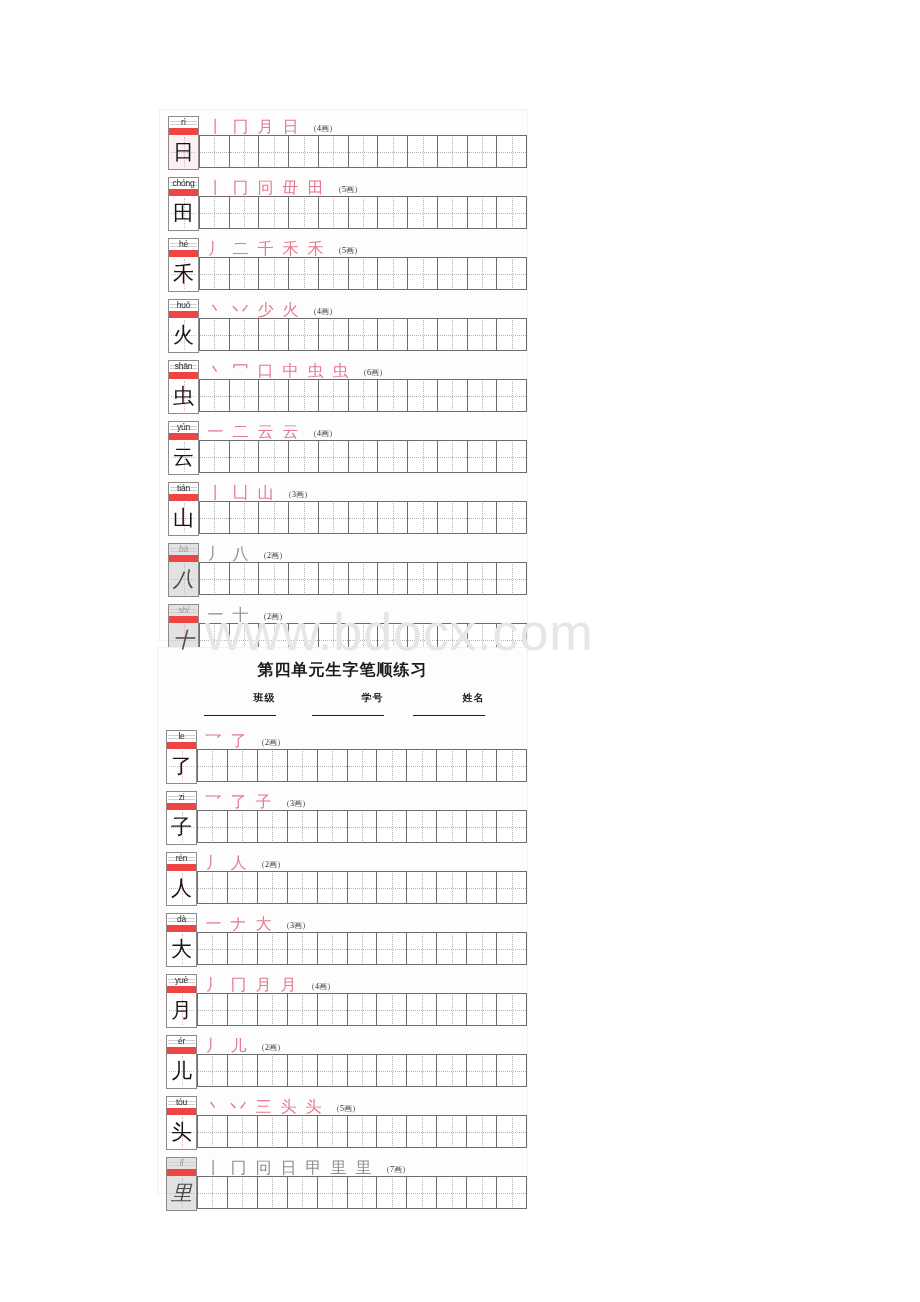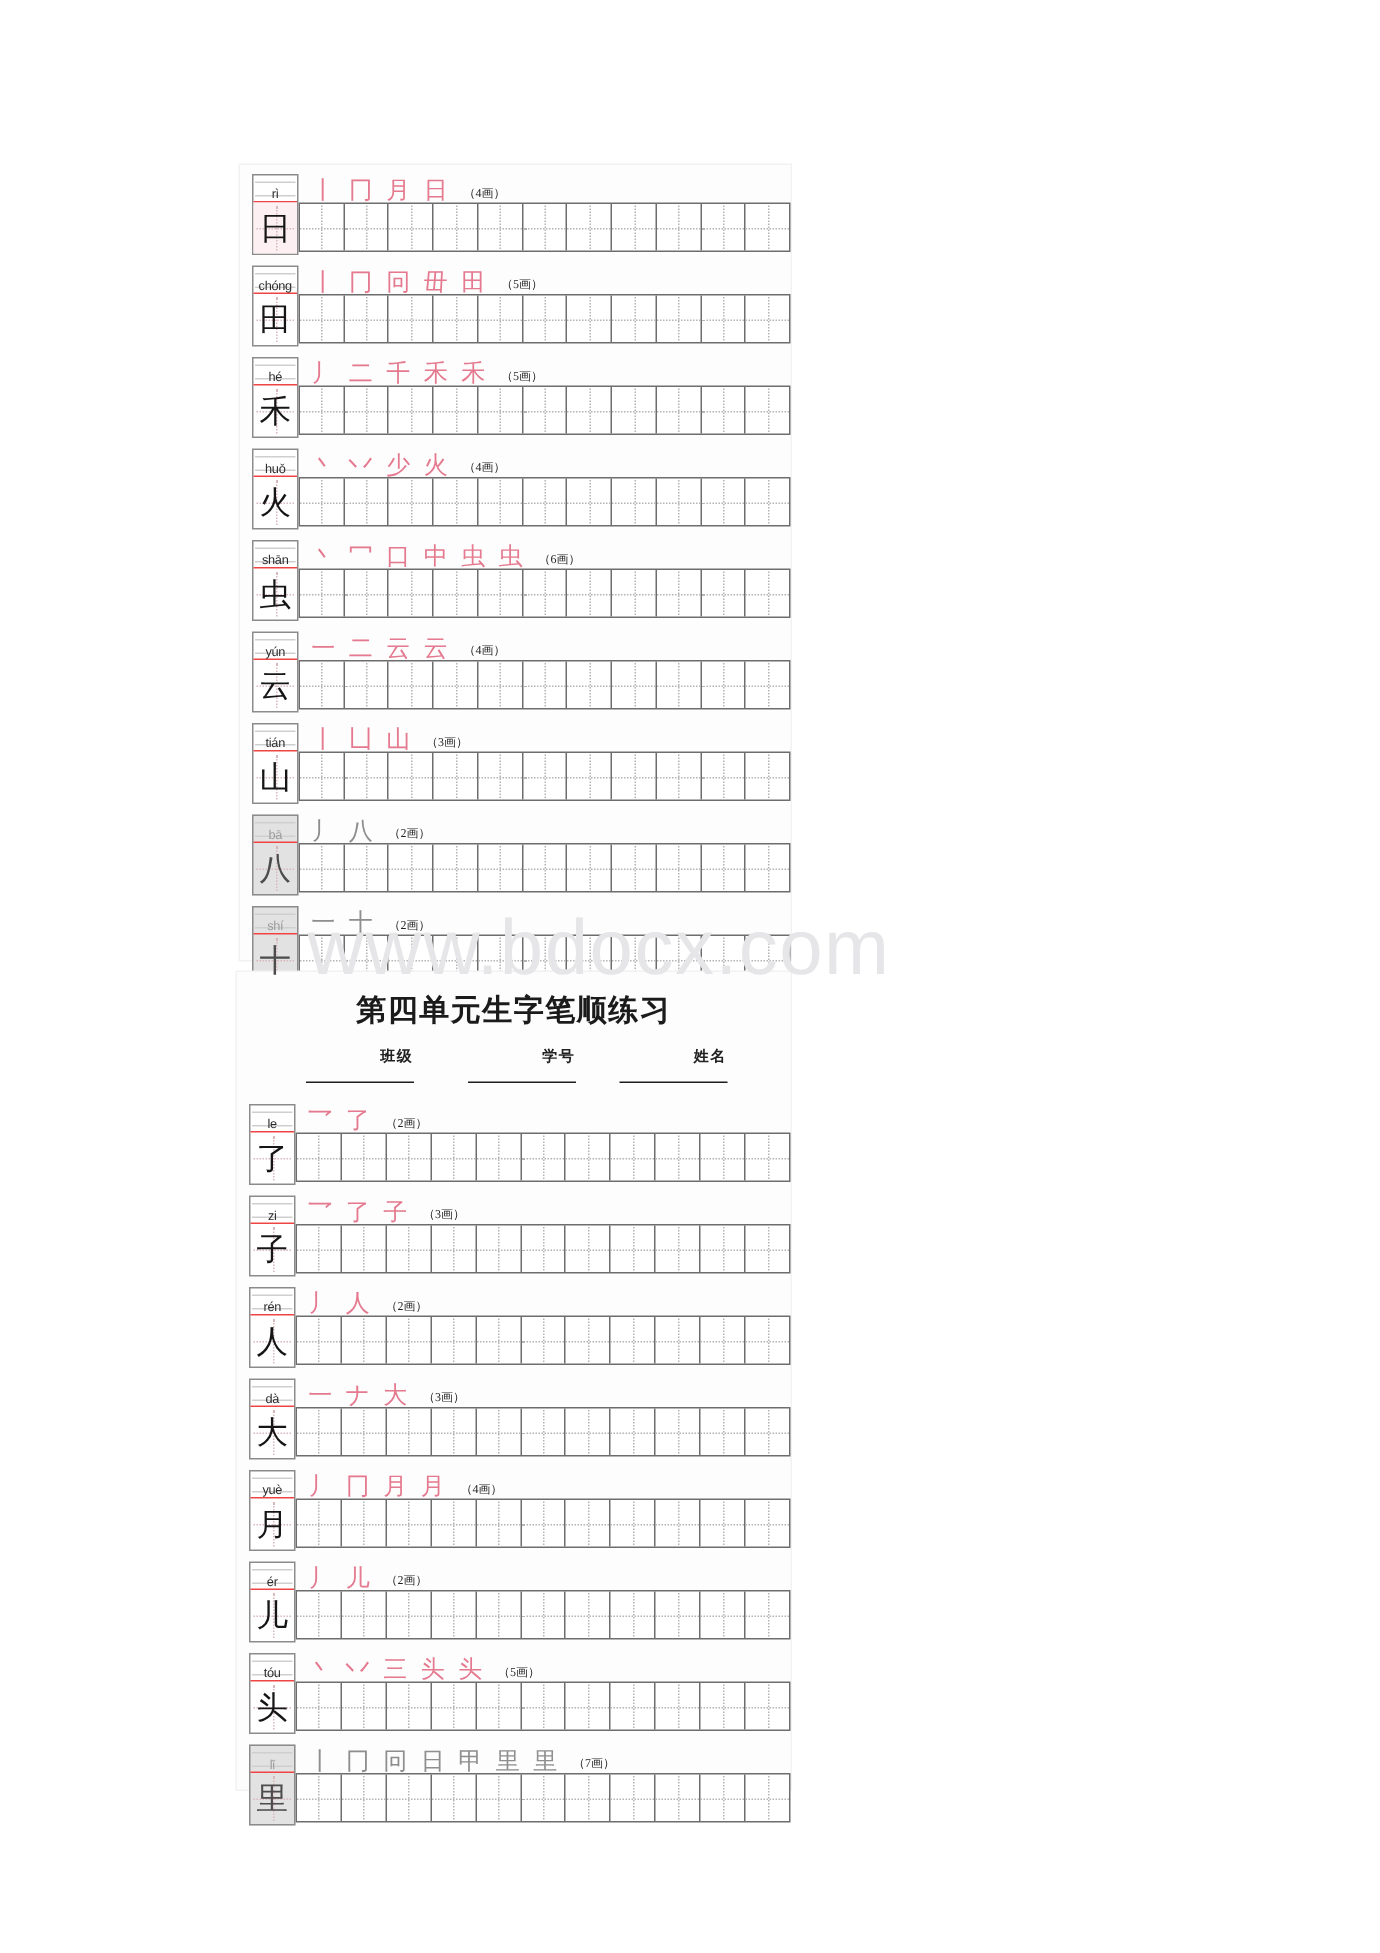--- a/index.html
+++ b/index.html
@@ -34,21 +34,21 @@
     color: #e6e6e8;
     white-space: nowrap;
     z-index: 40;
     pointer-events: none;
     user-select: none;
   }
 
   
   .worksheet-title {
     text-align: center;
-    font-size: 20px;
+    font-size: 16px;
     font-weight: bold;
     color: #1b1b1b;
     letter-spacing: 1px;
     padding-top: 12px;
   }
   .name-fields {
     display: flex;
     justify-content: center;
     gap: 26px;
     margin-top: 10px;
@@ -71,42 +71,42 @@
   
   .rows { padding: 4px 0 0 0; }
   .char-row {
     position: relative;
     display: flex;
     align-items: flex-end;
     height: 56px;
     margin-bottom: 5px;
     padding-left: 8px;
   }
-  .char-row.dim .head-cell { background: #e2e2e2; }
+  .char-row.dim .head-cell { background: #e2e2e2; font-style: italic; }
   .char-row.dim .pinyin { color: #9c9c9c; }
   .char-row.dim .glyph { color: #4c4c4c; }
   .char-row.dim .stroke-seq .stroke { color: #8e8e8e; }
   .char-row.tinted .glyph-cell { background: #fdf0f2; }
 
   
   .head-cell {
     width: 31px;
     flex: 0 0 31px;
     border: 1px solid #8b8b8b;
     background: #ffffff;
     display: flex;
     flex-direction: column;
     align-self: flex-start;
     margin-top: 2px;
   }
   .pinyin-cell {
     height: 18px;
-    border-bottom: 1px solid #ef4444;
+    border-bottom: 7px solid #ef4444;
     display: flex;
-    align-items: flex-end;
+    align-items: flex-start;
     justify-content: center;
     position: relative;
   }
   .pinyin-cell::before,
   .pinyin-cell::after {
     content: "";
     position: absolute;
     left: 1px; right: 1px;
     border-top: 1px solid #cfcfcf;
   }

